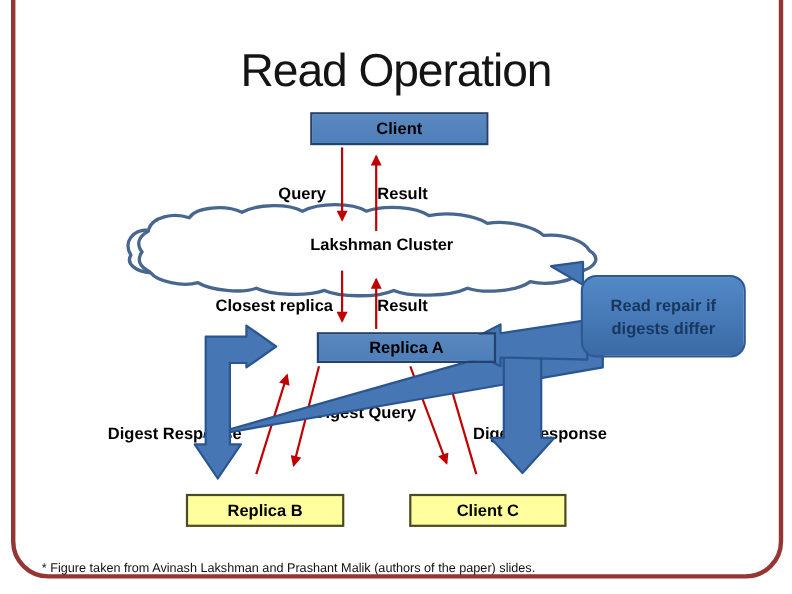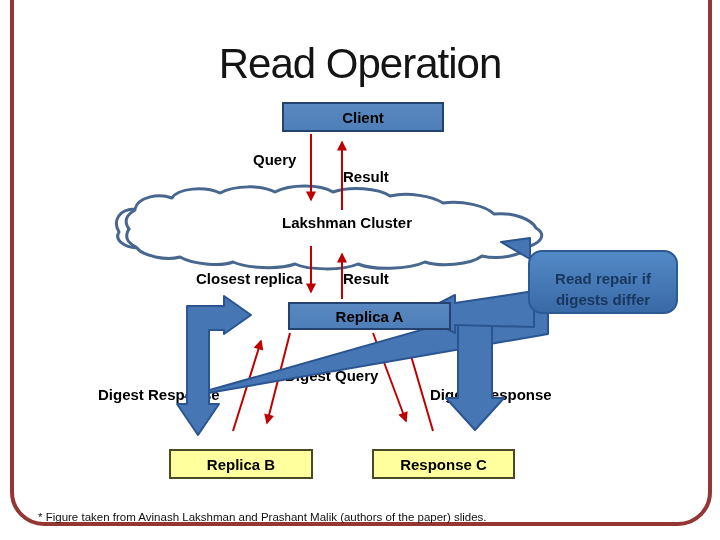--- a/index.html
+++ b/index.html
@@ -9,21 +9,21 @@
          border:4px solid var(--frame,#943634);border-radius:34px;pointer-events:none;z-index:1;}
   .lyr{position:absolute;left:0;top:0;z-index:2;}
   .lyr-top{z-index:4;}
   .title{position:absolute;left:0;top:40px;width:720px;text-align:center;z-index:3;
          font-size:42px;font-weight:400;color:#141414;letter-spacing:-1px;line-height:48px;}
   .lbl{position:absolute;font-size:15px;font-weight:bold;color:#000;white-space:nowrap;z-index:3;line-height:16px;}
   .node{position:absolute;box-sizing:border-box;text-align:center;font-size:15px;font-weight:bold;color:#000;z-index:5;}
   .blue-node{background:linear-gradient(180deg,var(--node-fill-light,#5a88c0),var(--node-fill,#4e7fb8));
              border:2px solid var(--node-border,#24426e);margin-left:36px;}
   .yellow-node{background:var(--replica-fill,#ffff9e);border:2px solid var(--replica-border,#4a4a24);margin-top:16px;}
-  .callout{position:absolute;left:528px;top:250px;width:150px;height:64px;box-sizing:border-box;z-index:6;
+  .callout{position:absolute;left:528px;top:250px;width:150px;height:75px;box-sizing:border-box;z-index:6;
            background:linear-gradient(180deg,var(--callout-fill-light,#5389c7),var(--callout-fill,#3a6aa6));
            border:2px solid var(--callout-border,#2c5a94);border-radius:14px;
            text-align:center;font-size:15px;font-weight:bold;line-height:21px;padding-top:16px;
            color:var(--callout-text,#17375e);}
   .footer{position:absolute;left:38px;top:511px;font-size:11.5px;color:#111;white-space:nowrap;z-index:3;}
   .cloud-shape{fill:#fff;stroke:var(--cloud-stroke,#47678f);stroke-width:3;stroke-linejoin:round;}
   .cloud-notch{fill:none;stroke:var(--cloud-stroke,#47678f);stroke-width:3;stroke-linecap:round;}
   .red-line{stroke:var(--arrow-red,#c00000);stroke-width:2;fill:none;}
   .red-head{fill:var(--arrow-red,#c00000);}
   .blue-shape{fill:var(--arrow-blue,#4677b4);stroke:var(--arrow-blue-border,#2a5590);stroke-width:2;stroke-linejoin:round;}
@@ -63,42 +63,42 @@
     <line class="red-line" x1="311" y1="246" x2="311" y2="292" marker-end="url(#rh)"></line>
     <line class="red-line" x1="342" y1="299" x2="342" y2="254" marker-end="url(#rh)"></line>
 
     <line class="red-line" x1="233" y1="431" x2="261" y2="341" marker-end="url(#rh)"></line>
     <line class="red-line" x1="290" y1="333" x2="267" y2="423" marker-end="url(#rh)"></line>
 
     <line class="red-line" x1="373" y1="333" x2="406" y2="421" marker-end="url(#rh)"></line>
     <line class="red-line" x1="433" y1="431" x2="407" y2="342" marker-end="url(#rh)"></line>
   </svg>
 
-  <div class="lbl" style="left:253px;top:152px">Query</div>
+  <div class="lbl" style="left:253px;top:169px">Query</div>
   <div class="lbl" style="left:343px;top:169px">Result</div>
   <div class="lbl" style="left:282px;top:215px">Lakshman Cluster</div>
   <div class="lbl" style="left:196px;top:271px">Closest replica</div>
   <div class="lbl" style="left:343px;top:271px">Result</div>
   <div class="lbl" style="left:285px;top:368px">Digest Query</div>
   <div class="lbl" style="left:98px;top:387px">Digest Response</div>
   <div class="lbl" style="left:430px;top:387px">Digest Response</div>
 
   <svg class="lyr lyr-top" width="720" height="540" viewBox="0 0 720 540">
     <path class="blue-shape" d="M548,294 L548,334 L185,397 Z"></path>
     <path class="blue-shape" d="M458,316 L492,316 L492,398 L504,398 L475,430 L446,398 L458,398 Z"></path>
     <path class="blue-shape" d="M418,314 L455,295 L455,303 L534,291 L534,327 L455,325 L455,333 Z"></path>
     <path class="blue-shape" d="M501,242 L530,238 L530,259 Z"></path>
     <path class="blue-shape" d="M187,306 L224,306 L224,296 L251,315 L224,334 L224,330 L209,330 L209,404
              L219,404 L198,435 L177,404 L187,404 Z"></path>
   </svg>
 
   <div class="node blue-node" style="left:246px;top:102px;width:162px;height:30px;line-height:27px">Client</div>
   <div class="node blue-node" style="left:252px;top:302px;width:163px;height:28px;line-height:25px">Replica A</div>
   <div class="node yellow-node" style="left:169px;top:433px;width:144px;height:30px;line-height:27px">Replica B</div>
-  <div class="node yellow-node" style="left:372px;top:433px;width:143px;height:30px;line-height:27px">Response C</div>
+  <div class="node yellow-node" style="left:372px;top:433px;width:143px;height:30px;line-height:27px">Client C</div>
 
   <div class="callout">
     <div>Read repair if</div>
     <div>digests differ</div>
   </div>
 
   <div class="footer">* Figure taken from  Avinash Lakshman and Prashant Malik (authors of the paper) slides.</div>
 </div>
 
 </body></html>

